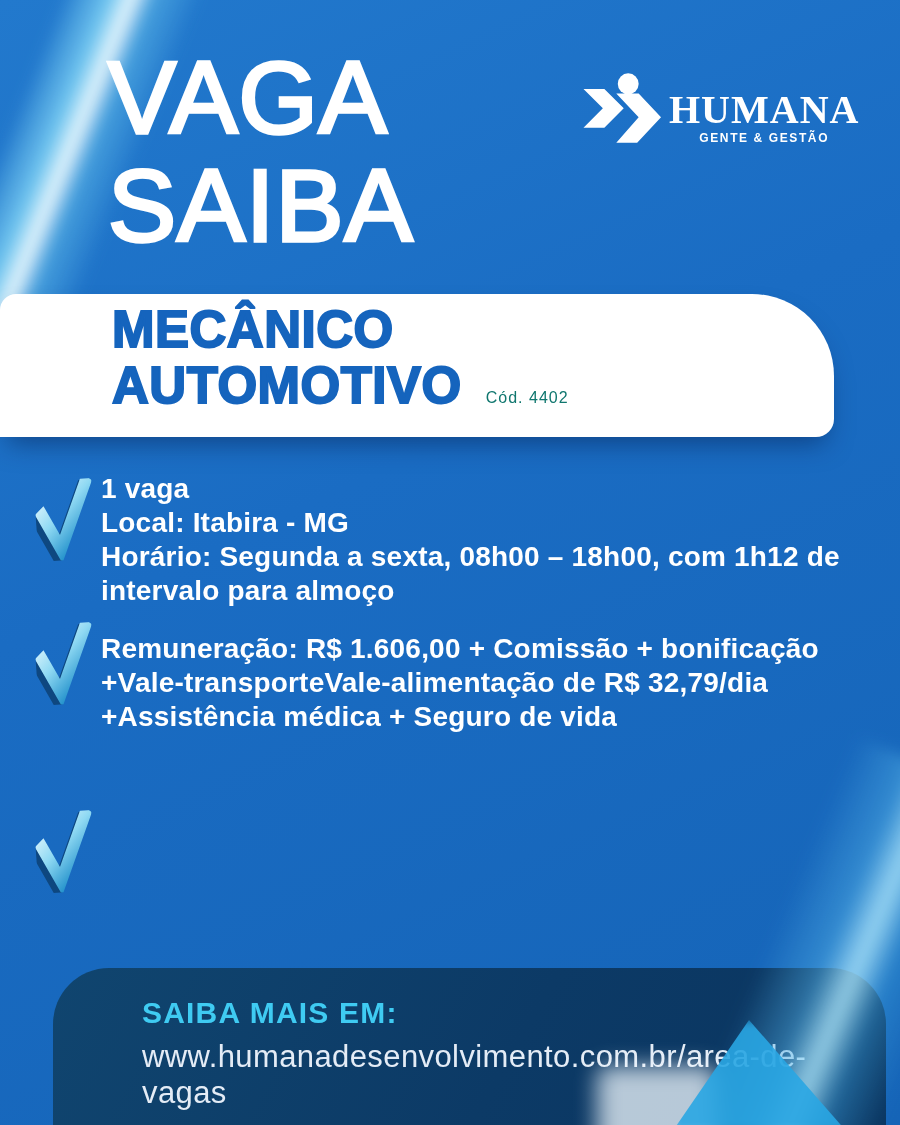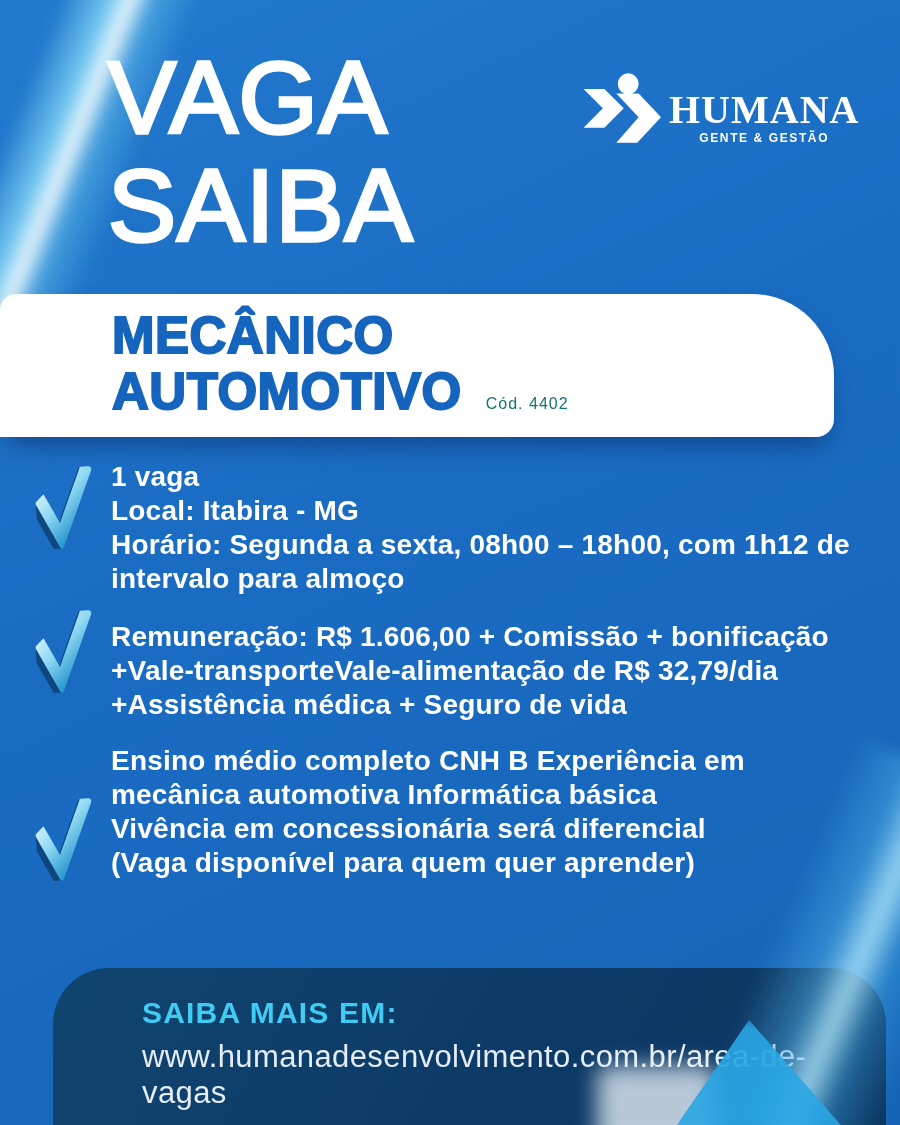--- a/index.html
+++ b/index.html
@@ -44,33 +44,33 @@
   .logo-name {
     font-family:"Liberation Serif", serif; font-weight:700; font-size:40px;
     line-height:40px; letter-spacing:1px; margin-top:18px;
   }
   .logo-tagline { font-size:12px; font-weight:700; letter-spacing:1.6px; margin-top:1px; }
   
   .banner {
     position:absolute; left:0; top:294px; width:834px; height:143px; z-index:3;
     background:#ffffff; border-radius:16px 82px 18px 0;
     box-shadow:0 14px 26px -8px rgba(4,28,76,.5);
-    padding:14px 0 0 112px;
+    padding:8px 0 0 112px;
   }
   .role {
     color:#1564bd; font-size:51px; font-weight:700; line-height:56px;
     -webkit-text-stroke:2px #1564bd; letter-spacing:0.5px;
   }
   .code {
     color:#0f766e; font-size:16px; font-weight:400; letter-spacing:1px;
     -webkit-text-stroke:0px rgba(0,0,0,0); margin-left:24px;
   }
   
   .bullets { position:absolute; left:36px; top:460px; z-index:2; }
-  .bullet { display:flex; gap:17px; }
+  .bullet { display:flex; gap:7px;margin-top:12px; }
   .bullet-1 { margin-bottom:24px; }
   .bullet-2 { margin-bottom:22px; }
   .check-wrap { flex:0 0 58px; width:58px; height:80px; transform:rotate(-4deg); }
   .bullet-1 .check-wrap { margin-top:8px; }
   .bullet-2 .check-wrap { margin-top:-8px; }
   .bullet-3 .check-wrap { margin-top:56px; }
   .check-svg { width:100%; height:100%; }
   .bullet-text {
     color:#ffffff; font-size:28px; font-weight:700; line-height:34px;
     letter-spacing:0.2px; white-space:pre;
@@ -152,24 +152,20 @@
 +Assistência médica + Seguro de vida</div>
     </div>
 
     <div class="bullet bullet-3">
       <span class="check-wrap">
         <svg class="check-svg" viewBox="0 0 100 100" preserveAspectRatio="none">
           <polyline points="12,44 40,86 88,6" fill="none" stroke="#0b3e6f" stroke-width="19" stroke-linecap="square" transform="translate(-7,8)" opacity=".8"></polyline>
           <polyline points="12,44 40,86 88,6" fill="none" stroke="url(#checkGrad)" stroke-width="19" stroke-linecap="square"></polyline>
         </svg>
       </span>
-      <div class="bullet-text">Ensino médio completo CNH B Experiência em
-mecânica automotiva Informática básica
-Vivência em concessionária será diferencial
-(Vaga disponível para quem quer aprender)</div>
     </div>
 
   </div>
 
   <div class="footer">
     <div class="footer-label">SAIBA MAIS EM:</div>
     <div class="footer-url">www.humanadesenvolvimento.com.br/area-de-vagas</div>
   </div>
 
   <div class="blur-card"></div>

